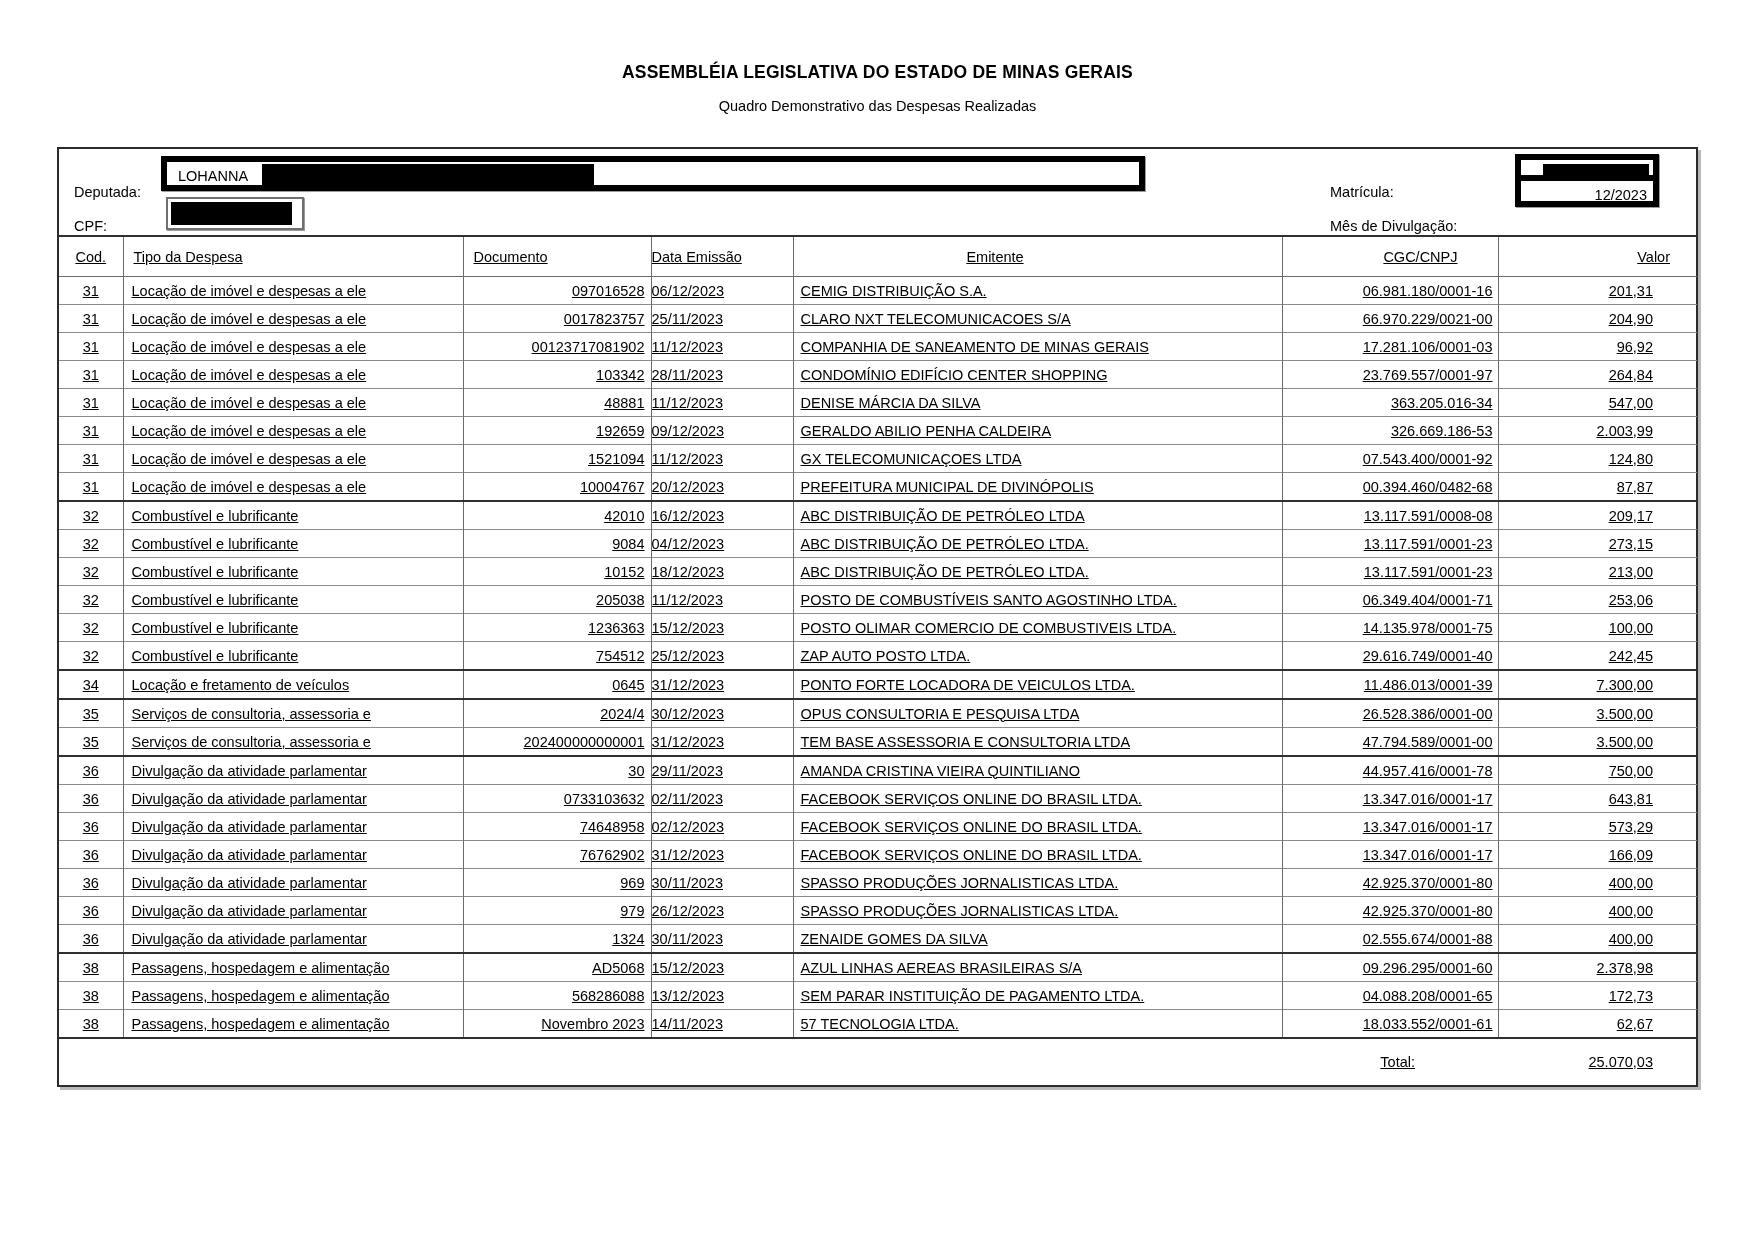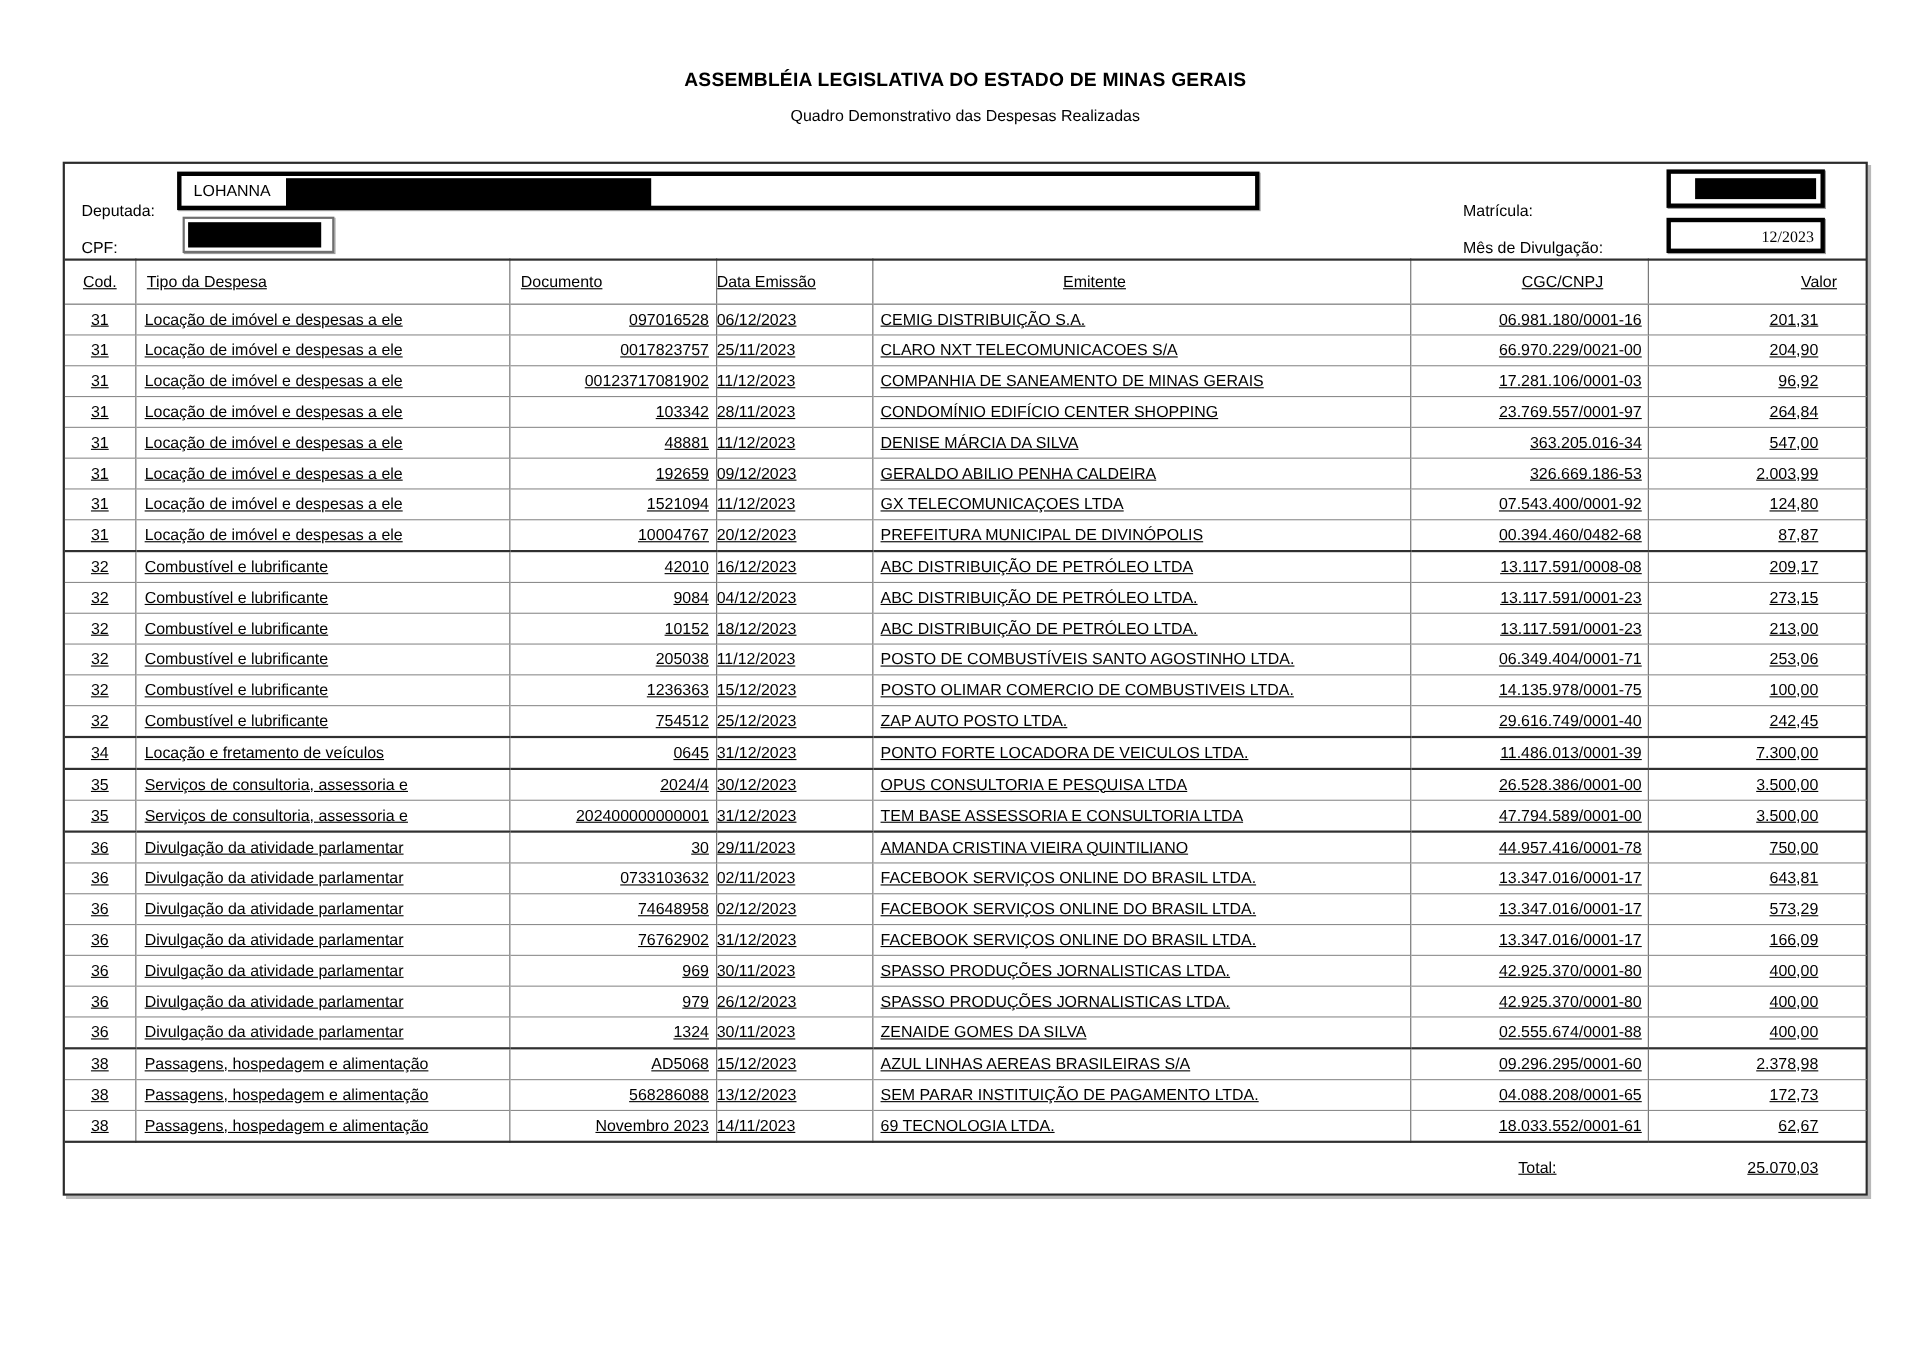--- a/index.html
+++ b/index.html
@@ -29,40 +29,40 @@
   }
   .form-area { position: relative; height: 86px; }
   .form-label { position: absolute; font-size: 14.5px; white-space: nowrap; margin-top: 16px; }
   .lbl-deputada { left: 15px;  top: 19px; }
   .lbl-cpf      { left: 15px;  top: 53px; }
   .lbl-matricula{ left: 1271px; top: 19px; }
   .lbl-mes      { left: 1271px; top: 53px; }
 
   .field-box {
     position: absolute; box-sizing: border-box; background: #fff;
-    border: 4px solid #000000;
+    border: 6px solid #000000;
     box-shadow: 1px 1px 0 #9c9c9c;
   }
   .box-deputada { left: 102px; top: 7px;  width: 984px; height: 35px; }
   .box-deputada .value {
     position: absolute; left: 11px; top: 6px; font-size: 14.5px;
   }
   .redaction { position: absolute; background: #000; }
   .red-deputada { left: 95px; top: 2px; width: 332px; height: 27px; }
 
   .box-matricula { left: 1456px; top: 5px; width: 144px; height: 35px; }
   .red-matricula { left: 22px; top: 4px; right: 4px; bottom: 4px; }
 
   .box-cpf {
     left: 107px; top: 48px; width: 138px; height: 33px;
     border: 2px solid #6f6f6f;
   }
   .red-cpf { left: 3px; top: 3px; bottom: 3px; right: 10px; }
 
-  .box-mes { left: 1456px; top: 49px; width: 144px; height: 32px; font-family: Liberation Serif, serif; }
+  .box-mes { left: 1456px; top: 26px; width: 144px; height: 32px; }
   .box-mes .value {
     position: absolute; right: 6px; top: 6px; font-size: 14.5px;
   }
 
   table.expenses {
     border-collapse: collapse; table-layout: fixed;
     width: 100%;
     border-top: 2px solid #303030;
     font-size: 14.5px;
     text-decoration: underline;
@@ -386,21 +386,21 @@
           <td>13/12/2023</td>
           <td>SEM PARAR INSTITUIÇÃO DE PAGAMENTO LTDA.</td>
           <td>04.088.208/0001-65</td>
           <td>172,73</td>
         </tr>
         <tr>
           <td>38</td>
           <td>Passagens, hospedagem e alimentação</td>
           <td>Novembro 2023</td>
           <td>14/11/2023</td>
-          <td>69 TECNOLOGIA LTDA.</td>
+          <td>57 TECNOLOGIA LTDA.</td>
           <td>18.033.552/0001-61</td>
           <td>62,67</td>
         </tr>
       </tbody>
     <tfoot>
       <tr>
         <td colspan="6" class="total-label">Total:</td>
         <td class="total-value">25.070,03</td>
       </tr>
     </tfoot>

